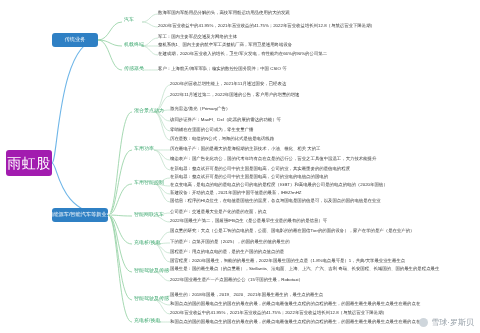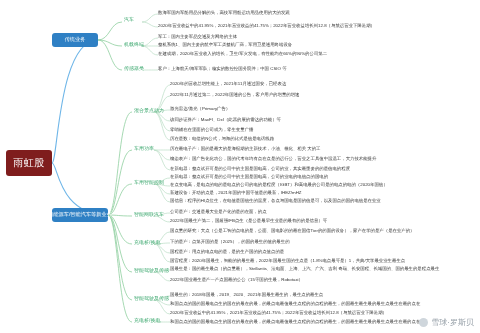--- a/index.html
+++ b/index.html
@@ -17,24 +17,24 @@
     position:absolute;
     box-sizing:border-box;
     line-height:1.15;
     white-space:nowrap;
   }
 
   
   .root{
     left:6px;top:150px;
     width:46px;height:26px;
-    background:#7f1d1d;
+    background:#a21caf;
     color:#ffffff;
     border-radius:3px;
-    font-size:10px;
+    font-size:14px;
     display:flex;align-items:center;justify-content:center;
     letter-spacing:0.5px;
   }
 
   
   .l1{
     background:#2f80c4;
     color:#ffffff;
     border-radius:3px;
     font-size:5.2px;

